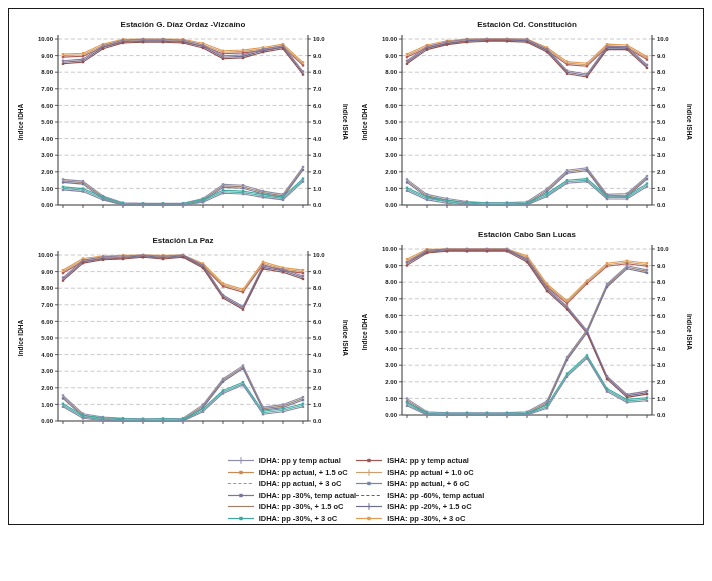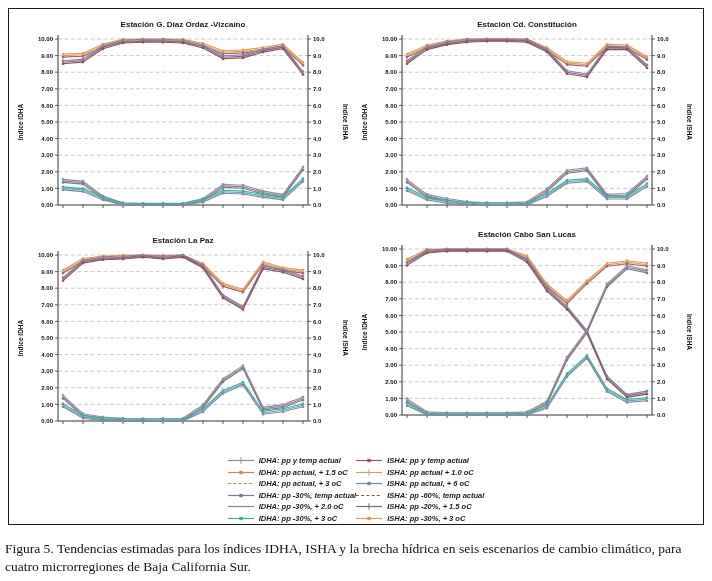--- a/index.html
+++ b/index.html
@@ -11,21 +11,21 @@
     position:absolute; left:8px; top:8px; width:694px; height:515px;
     border:1px solid #1a1a1a; background:#ffffff;
   }
   .chart { position:absolute; width:346px; height:215px; }
   #chart-0 { left:1px;   top:2px; }
   #chart-1 { left:345px; top:2px; }
   #chart-2 { left:1px;   top:218px; }
   #chart-3 { left:345px; top:212px; }
   .legend {
     position:absolute; left:0; top:447px; width:100%;
-    display:flex; justify-content:center; font-style:italic;
+    display:flex; justify-content:center; 
   }
   .legend-col { display:flex; flex-direction:column; gap:2.5px; }
   .legend-row { display:flex; align-items:center; gap:5px; height:9px; }
   .legend-label { font-size:7.5px; font-weight:bold; color:#1a1a1a; white-space:nowrap; }
   .caption {
     position:absolute; left:5px; top:540px; width:702px;
     font-family:"Liberation Serif", serif; font-size:13.5px; line-height:1.32;
     color:#111111;
   }
 </style>
@@ -824,21 +824,21 @@
             <svg width="26" height="9" viewBox="0 0 26 9">
               <line x1="0" y1="4.5" x2="26" y2="4.5" stroke="#76769a" stroke-width="1.2" stroke-dasharray="none"></line>
               <rect x="11.3" y="2.8" width="3.4" height="3.4" fill="#76769a"></rect>
             </svg>
             <span class="legend-label">IDHA: pp -30%, temp actual</span>
           </div>
           <div class="legend-row">
             <svg width="26" height="9" viewBox="0 0 26 9">
               <line x1="0" y1="4.5" x2="26" y2="4.5" stroke="#a08068" stroke-width="1.2" stroke-dasharray="none"></line>
             </svg>
-            <span class="legend-label">IDHA: pp -30%, + 2.0 oC</span>
+            <span class="legend-label">IDHA: pp -30%, + 1.5 oC</span>
           </div>
           <div class="legend-row">
             <svg width="26" height="9" viewBox="0 0 26 9">
               <line x1="0" y1="4.5" x2="26" y2="4.5" stroke="#3fa8a0" stroke-width="1.2" stroke-dasharray="none"></line>
               <rect x="11.3" y="2.8" width="3.4" height="3.4" fill="#3fa8a0"></rect>
             </svg>
             <span class="legend-label">IDHA: pp -30%, + 3 oC</span>
           </div>
         </div>
       <div class="legend-col" id="legend-isha">
@@ -879,14 +879,13 @@
           <div class="legend-row">
             <svg width="26" height="9" viewBox="0 0 26 9">
               <line x1="0" y1="4.5" x2="26" y2="4.5" stroke="#e29b52" stroke-width="1.2" stroke-dasharray="none"></line>
               <rect x="11.3" y="2.8" width="3.4" height="3.4" fill="#e29b52"></rect>
             </svg>
             <span class="legend-label">ISHA: pp -30%, + 3 oC</span>
           </div>
         </div>
     </div>
   </div>
-  <div class="caption">Figura 5. Tendencias estimadas para los índices IDHA, ISHA y la brecha hídrica en seis escenarios de cambio climático, para cuatro microrregiones de Baja California Sur.</div>
 </div>
 
 </body></html>

